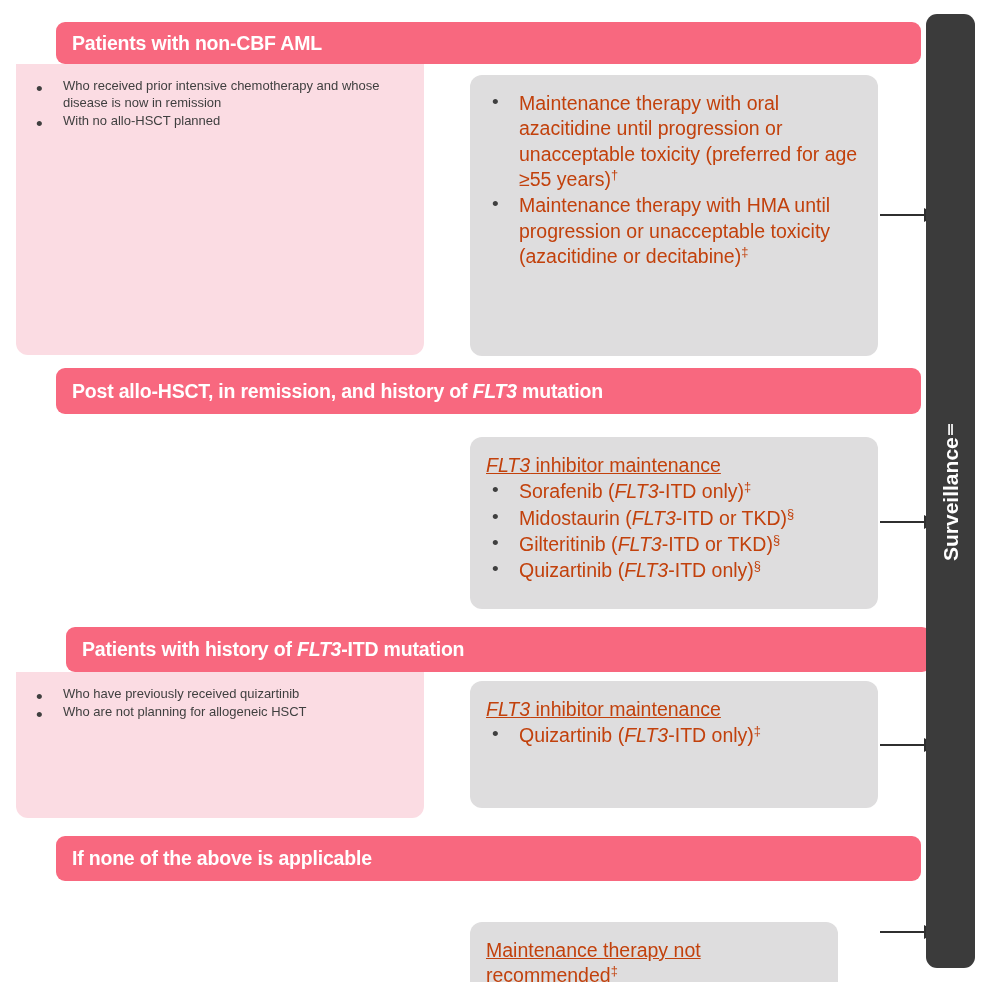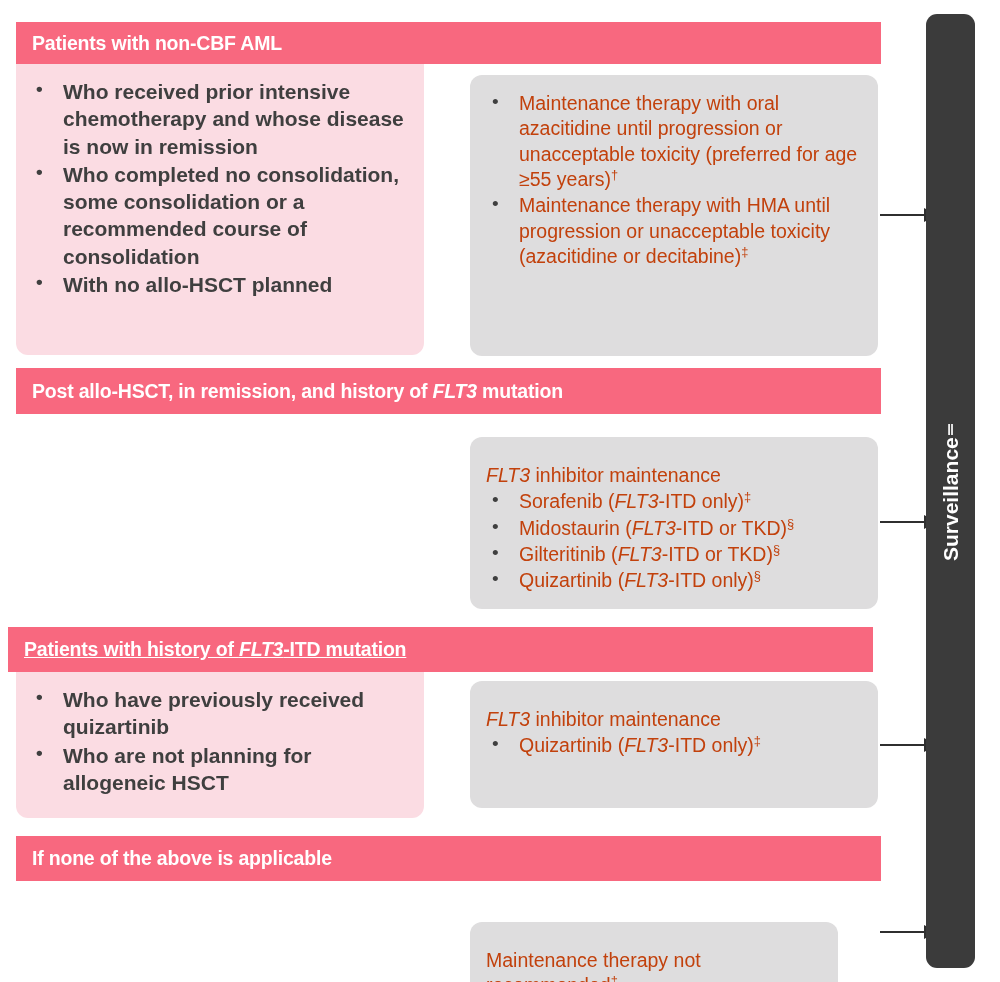--- a/index.html
+++ b/index.html
@@ -17,44 +17,44 @@
     width: 1000px;
     height: 982px;
     background: #ffffff;
     overflow: hidden;
   }
 
   
   .hdr {
     position: absolute;
     background: #F8687F;
-    border-radius: 0;
+    border-radius: 9px;
     color: #ffffff;
     font-weight: bold;
     display: flex;
     align-items: center;
     box-sizing: border-box;
     padding: 0 16px;
     font-size: 19.5px;
     letter-spacing: -0.2px;
     white-space: nowrap;
+    margin-left: 40px;
   }
 
   
   .pinkbox {
     position: absolute;
     background: #FBDCE3;
     border-bottom-left-radius: 12px;
     border-bottom-right-radius: 12px;
     box-sizing: border-box;
     padding: 14px 18px 14px 14px;
-    font-size: 21px;
+    font-size: 13px;
     line-height: 1.30;
     color: #3f3f3f;
-    font-weight: bold;
   }
 
   
   .graybox {
     position: absolute;
     background: #DEDDDE;
     border-radius: 12px;
     box-sizing: border-box;
     padding: 16px 18px 16px 16px;
     font-size: 19.5px;
@@ -74,21 +74,21 @@
     margin: 0 0 1px 0;
   }
   ul.blist > li::before {
     content: "\2022";
     position: absolute;
     left: 6px;
     top: -1px;
     font-size: 19px;
     color: #3f3f3f;
   }
-  .plain-line { margin: 10px 0 1px 0; }
+  .plain-line { margin: 0 0 1px 0; text-decoration: underline; }
 
   
   .gene { font-style: italic; }
   .sup {
     font-size: 0.66em;
     vertical-align: super;
     line-height: 0;
   }
 
   
@@ -149,21 +149,20 @@
 
 <div id="canvas">
 
   <div class="hdr" style="left:16px; top:22px; width:865px; height:42px;">
     <span>Patients with non-CBF AML</span>
   </div>
 
   <div class="pinkbox" style="left:16px; top:64px; width:408px; height:291px;">
     <ul class="blist">
       <li>Who received prior intensive chemotherapy and whose disease is now in remission</li>
-      <li>Who completed no consolidation, some consolidation or a recommended course of consolidation</li>
       <li>With no allo-HSCT planned</li>
     </ul>
   </div>
 
   <div class="graybox" style="left:470px; top:75px; width:408px; height:281px;">
     <ul class="blist">
       <li><span>Maintenance therapy with oral azacitidine until progression or unacceptable toxicity (preferred for age ≥55 years)</span><span class="sup">†</span></li>
       <li><span>Maintenance therapy with HMA until progression or unacceptable toxicity (azacitidine or decitabine)</span><span class="sup">‡</span></li>
     </ul>
   </div>
@@ -185,21 +184,21 @@
       <li><span>Gilteritinib</span> (<span class="gene">FLT3</span><span>-ITD or TKD</span>)<span class="sup">§</span></li>
       <li><span>Quizartinib</span> (<span class="gene">FLT3</span><span>-ITD only</span>)<span class="sup">§</span></li>
     </ul>
   </div>
 
   <div class="arrow" style="left:880px; top:515px;">
     <div class="shaft"></div>
     <div class="head"></div>
   </div>
 
-  <div class="hdr" style="left:8px; top:627px; width:865px; height:45px;text-decoration:underline;">
+  <div class="hdr" style="left:26px; top:627px; width:865px; height:45px;">
     <span><span>Patients with history of </span><span class="gene">FLT3</span><span>-ITD mutation</span></span>
   </div>
 
   <div class="pinkbox" style="left:16px; top:672px; width:408px; height:146px;">
     <ul class="blist">
       <li>Who have previously received quizartinib</li>
       <li>Who are not planning for allogeneic HSCT</li>
     </ul>
   </div>
 

